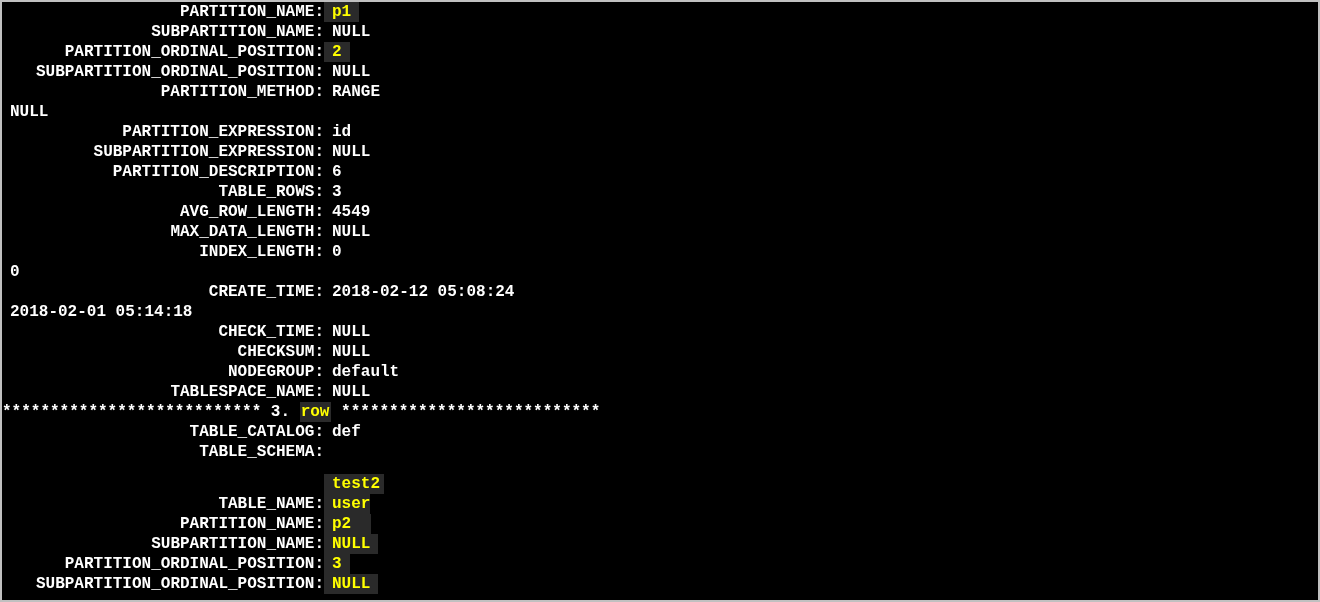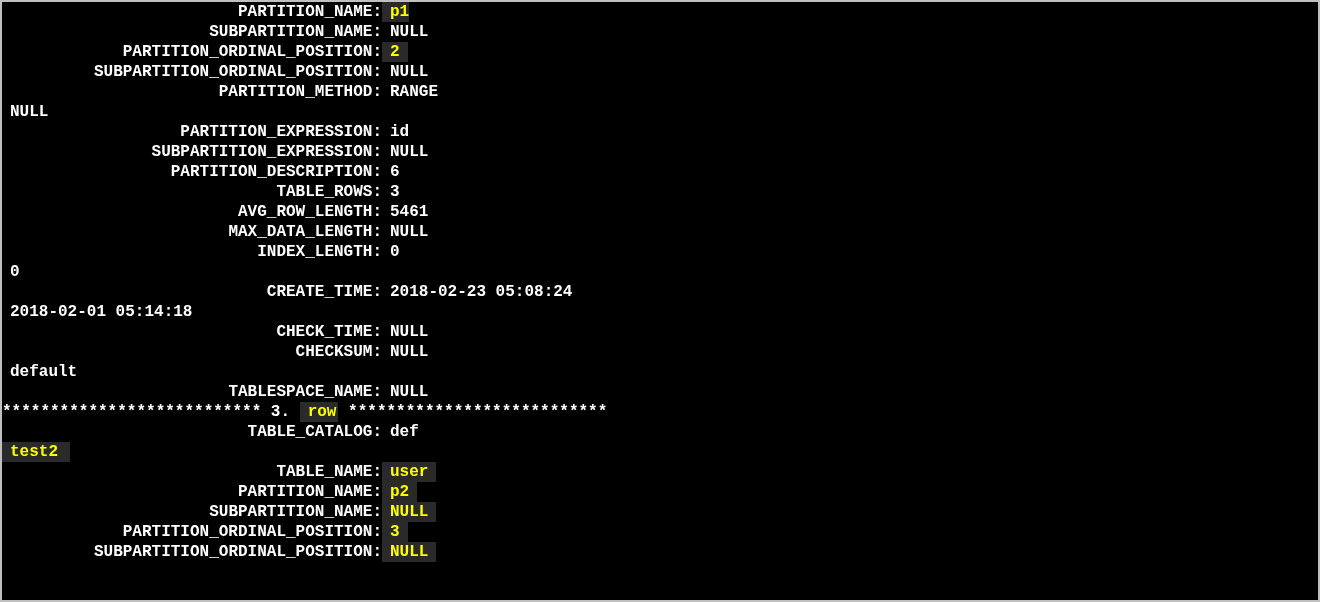--- a/index.html
+++ b/index.html
@@ -26,21 +26,21 @@
       overflow: hidden;
       font-weight: bold;
     }
     .row {
       display: flex;
       white-space: pre;
     }
     .label {
       color: #ffffff;
       text-align: right;
-      width: 380px;
+      width: 322px;
       display: inline-block;
     }
     .value {
       color: #ffffff;
       padding-left: 8px;
     }
     .value.highlight {
       color: #ffff00;
       background: #2a2a2a;
     }
@@ -50,42 +50,42 @@
     .separator .highlight {
       color: #ffff00;
       background: #2a2a2a;
     }
   </style>
 </head>
 <body>
 
 <div class="terminal">
   <div id="content">
-      <div class="row"><span class="label">PARTITION_NAME:</span><span class="value highlight" style="">p1</span></div>
+      <div class="row"><span class="label">PARTITION_NAME:</span><span class="value highlight" style="padding-right: 8px;">p1</span></div>
       <div class="row"><span class="label">SUBPARTITION_NAME:</span><span class="value">NULL</span></div>
       <div class="row"><span class="label">PARTITION_ORDINAL_POSITION:</span><span class="value highlight" style="padding-right: 8px;">2</span></div>
       <div class="row"><span class="label">SUBPARTITION_ORDINAL_POSITION:</span><span class="value">NULL</span></div>
       <div class="row"><span class="label">PARTITION_METHOD:</span><span class="value">RANGE</span></div>
       <div class="row"><span class="value">NULL</span></div>
       <div class="row"><span class="label">PARTITION_EXPRESSION:</span><span class="value">id</span></div>
       <div class="row"><span class="label">SUBPARTITION_EXPRESSION:</span><span class="value">NULL</span></div>
       <div class="row"><span class="label">PARTITION_DESCRIPTION:</span><span class="value">6</span></div>
       <div class="row"><span class="label">TABLE_ROWS:</span><span class="value">3</span></div>
-      <div class="row"><span class="label">AVG_ROW_LENGTH:</span><span class="value">5461</span></div>
+      <div class="row"><span class="label">AVG_ROW_LENGTH:</span><span class="value">4549</span></div>
       <div class="row"><span class="label">MAX_DATA_LENGTH:</span><span class="value">NULL</span></div>
       <div class="row"><span class="label">INDEX_LENGTH:</span><span class="value">0</span></div>
       <div class="row"><span class="value">0</span></div>
-      <div class="row"><span class="label">CREATE_TIME:</span><span class="value">2018-02-23 05:08:24</span></div>
+      <div class="row"><span class="label">CREATE_TIME:</span><span class="value">2018-02-12 05:08:24</span></div>
       <div class="row"><span class="value">2018-02-01 05:14:18</span></div>
       <div class="row"><span class="label">CHECK_TIME:</span><span class="value">NULL</span></div>
       <div class="row"><span class="label">CHECKSUM:</span><span class="value">NULL</span></div>
-      <div class="row"><span class="value">default</span></div>
+      <div class="row"><span class="label">NODEGROUP:</span><span class="value">default</span></div>
       <div class="row"><span class="label">TABLESPACE_NAME:</span><span class="value">NULL</span></div>
-      <div class="row separator"><span>*************************** 3. </span><span class="highlight" style="padding-left: 8px; padding-right: 2px;">row</span><span> ***************************</span></div>
+      <div class="row separator"><span>*************************** 3. </span><span class="highlight" style="padding-left: 1px; padding-right: 2px;">row</span><span> ***************************</span></div>
       <div class="row"><span class="label">TABLE_CATALOG:</span><span class="value">def</span></div>
-      <div class="row"><span class="value highlight" style="padding-right: 12px;">test2</span></div>
-      <div class="row"><span class="label">TABLE_NAME:</span><span class="value highlight" style="padding-right: 8px;">user</span></div>
-      <div class="row"><span class="label">PARTITION_NAME:</span><span class="value highlight" style="padding-right: 8px;">p2</span></div>
+      <div class="row"><span class="label">TABLE_SCHEMA:</span><span class="value highlight" style="padding-right: 4px; margin-top: 32px;">test2</span></div>
+      <div class="row"><span class="label">TABLE_NAME:</span><span class="value highlight" style="">user</span></div>
+      <div class="row"><span class="label">PARTITION_NAME:</span><span class="value highlight" style="padding-right: 20px;">p2</span></div>
       <div class="row"><span class="label">SUBPARTITION_NAME:</span><span class="value highlight" style="padding-right: 8px;">NULL</span></div>
       <div class="row"><span class="label">PARTITION_ORDINAL_POSITION:</span><span class="value highlight" style="padding-right: 8px;">3</span></div>
       <div class="row"><span class="label">SUBPARTITION_ORDINAL_POSITION:</span><span class="value highlight" style="padding-right: 8px;">NULL</span></div>
     </div>
 </div>
 
 </body></html>

